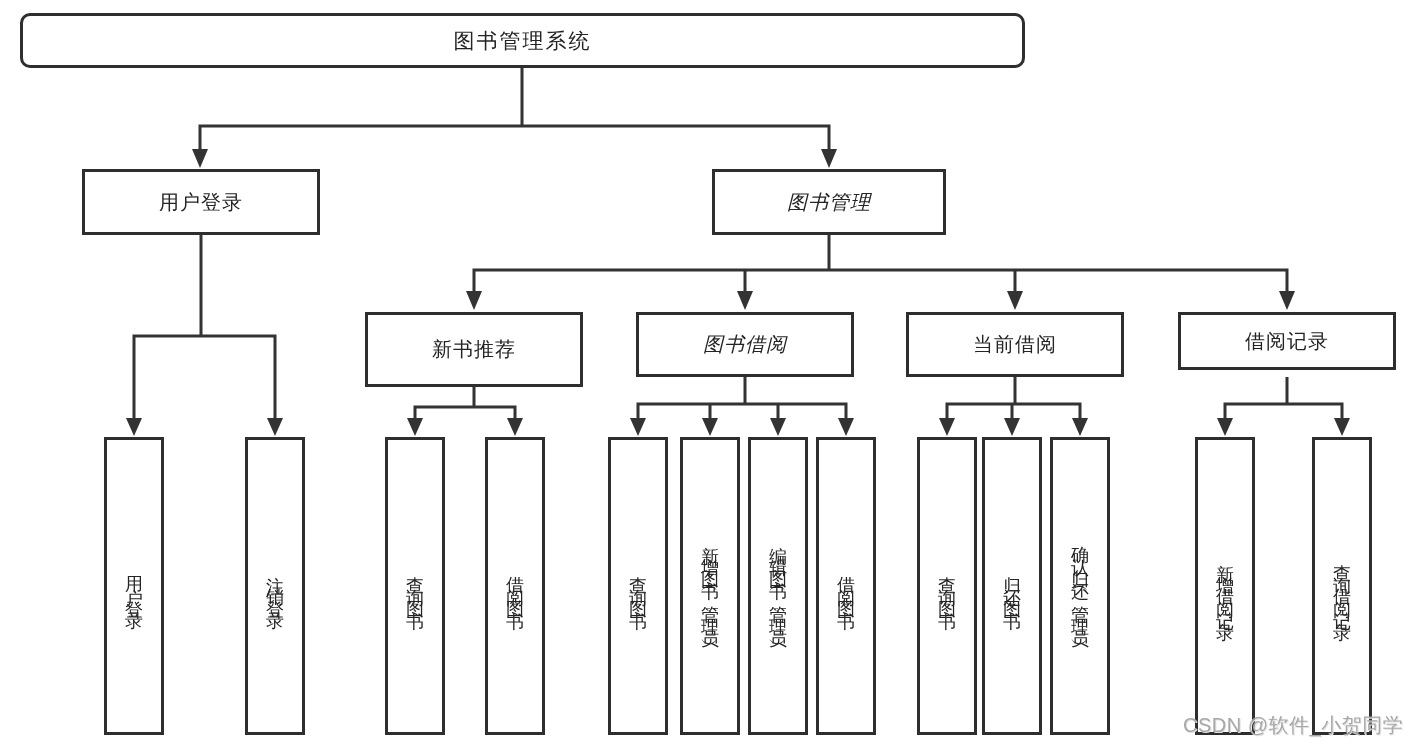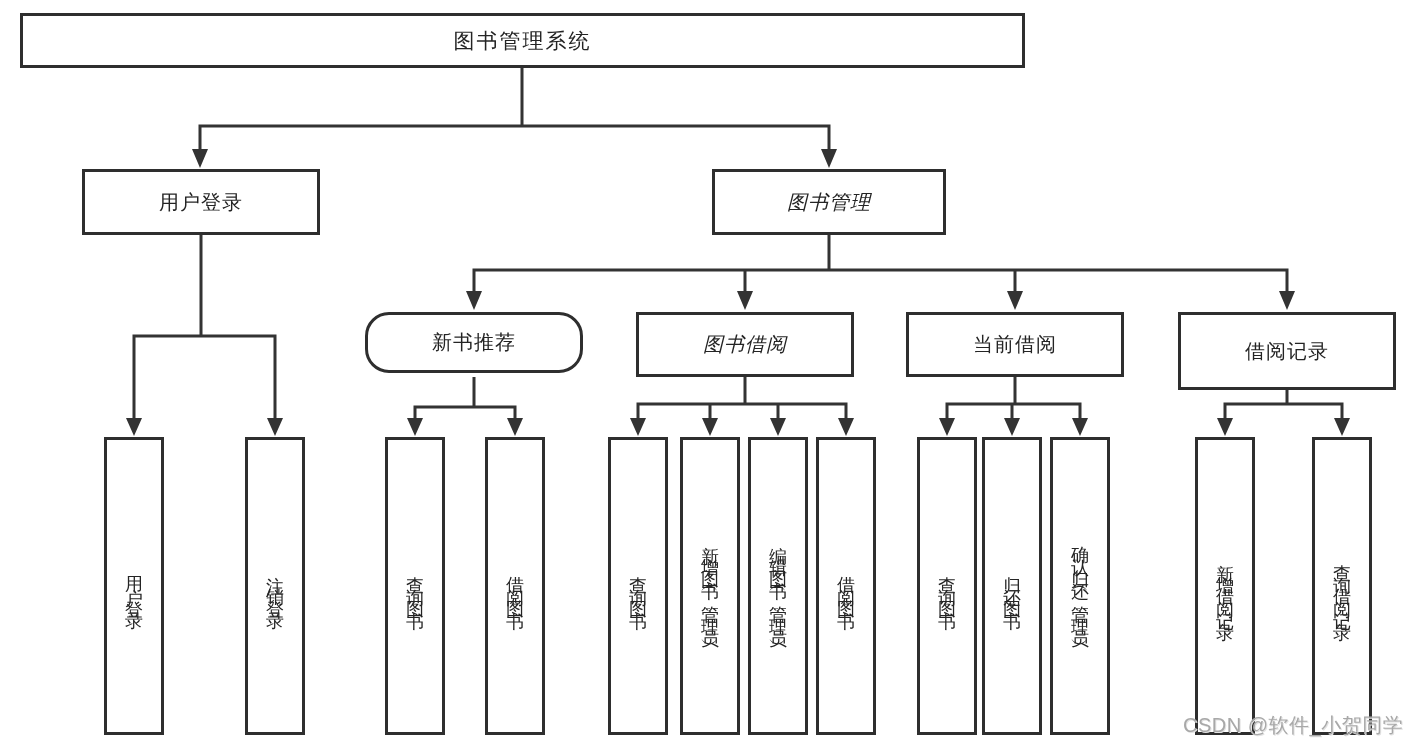--- a/index.html
+++ b/index.html
@@ -80,41 +80,41 @@
       M702 418 H718 L710 436 Z
       M770 418 H786 L778 436 Z
       M838 418 H854 L846 436 Z
       M939 418 H955 L947 436 Z
       M1004 418 H1020 L1012 436 Z
       M1072 418 H1088 L1080 436 Z
       M1217 418 H1233 L1225 436 Z
       M1334 418 H1350 L1342 436 Z"></path>
   </svg>
 
-  <div class="box" style="left:20px;top:13px;width:1005px;height:55px;">
+  <div class="box" style="left:20px;top:13px;width:1005px;height:55px;border-radius:10px;">
     <span class="root-label">图书管理系统</span>
   </div>
 
   <div class="box" style="left:82px;top:169px;width:238px;height:66px;">
     <span class="h-label">用户登录</span>
   </div>
   <div class="box" style="left:712px;top:169px;width:234px;height:66px;font-style:italic;">
     <span class="h-label">图书管理</span>
   </div>
 
-  <div class="box" style="left:365px;top:312px;width:218px;height:61px;border-radius:24px;">
+  <div class="box" style="left:365px;top:312px;width:218px;height:75px;">
     <span class="h-label">新书推荐</span>
   </div>
   <div class="box" style="left:636px;top:312px;width:218px;height:65px;font-style:italic;">
     <span class="h-label">图书借阅</span>
   </div>
   <div class="box" style="left:906px;top:312px;width:218px;height:65px;">
     <span class="h-label">当前借阅</span>
   </div>
-  <div class="box" style="left:1178px;top:312px;width:218px;height:78px;">
+  <div class="box" style="left:1178px;top:312px;width:218px;height:58px;">
     <span class="h-label">借阅记录</span>
   </div>
 
   <div class="box" style="left:104px;top:437px;width:60px;height:298px;">
     <span class="v-label">用户登录</span>
   </div>
   <div class="box" style="left:245px;top:437px;width:60px;height:298px;">
     <span class="v-label">注销登录</span>
   </div>
 

